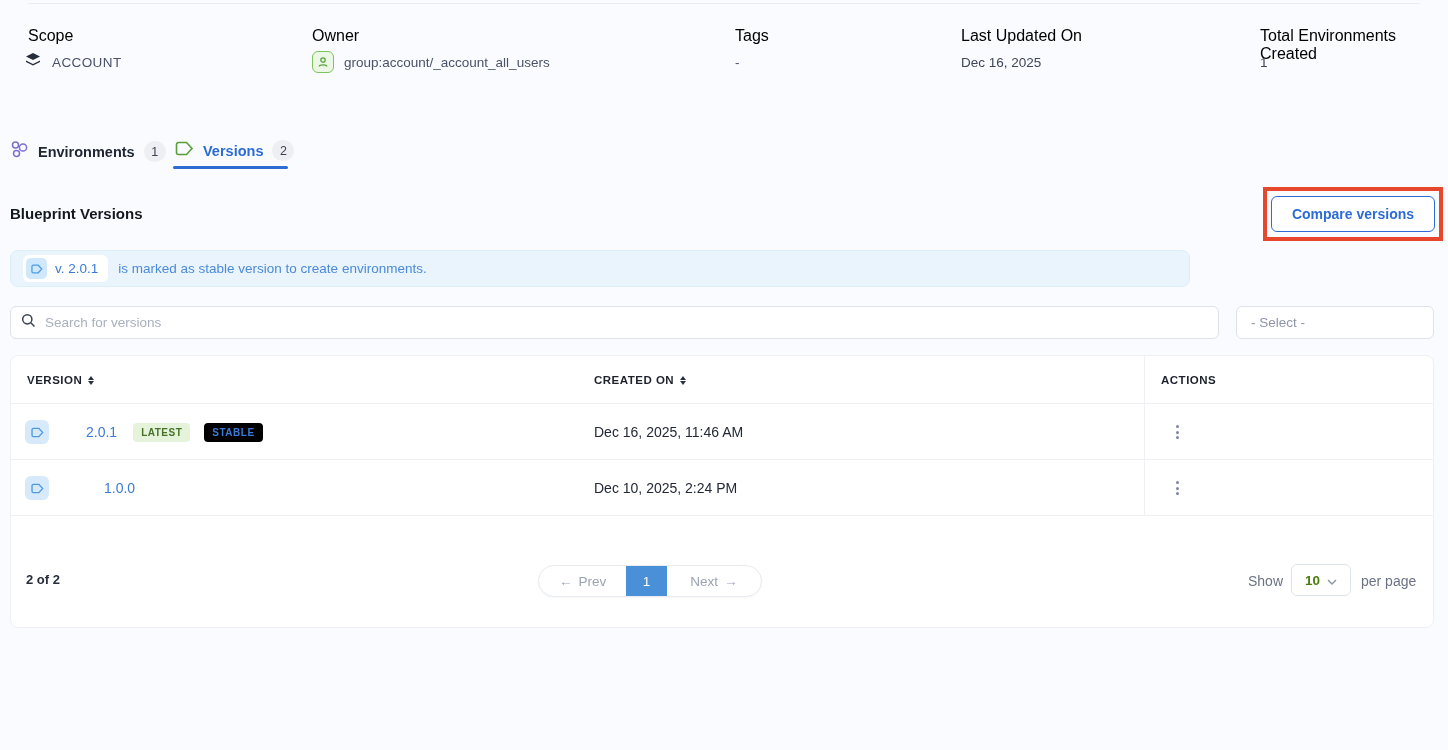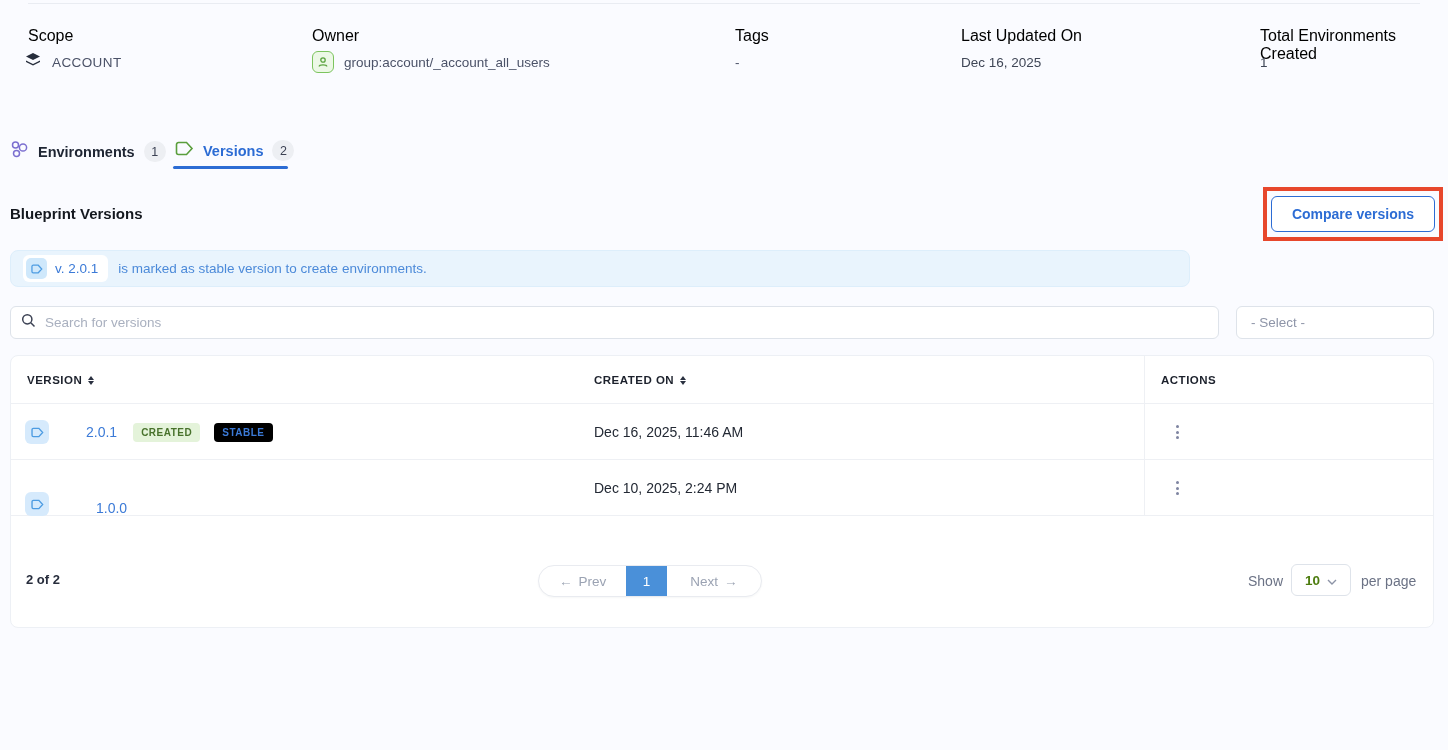--- a/index.html
+++ b/index.html
@@ -194,37 +194,37 @@
   </div>
 
   <div class="abs trow" style="top:48px;">
     <div class="abs cell-flex" style="left:14px; gap:9px;">
       <span class="ver-chip">
         <svg width="13" height="11" viewBox="0 0 19 15" fill="none" stroke="#4d9ce2" stroke-width="2">
             <path d="M1.5 3.5 a2 2 0 0 1 2 -2 H11.5 L17 7.5 L11.5 13.5 H3.5 a2 2 0 0 1 -2 -2 Z"></path>
           </svg>
       </span>
       <span class="ver-link">2.0.1</span>
-      <span class="badge badge-latest" style="margin-left:7px;">CREATED</span>
+      <span class="badge badge-latest" style="margin-left:7px;">LATEST</span>
       <span class="badge badge-stable" style="margin-left:5px;">STABLE</span>
     </div>
     <div class="abs cell-flex" style="left:583px;">
       <span class="date-text">Dec 16, 2025, 11:46 AM</span>
     </div>
     <div class="abs cell-flex" style="left:1154px;">
       <button class="kebab">
           <i></i>
           <i></i>
           <i></i>
         </button>
     </div>
   </div>
 
   <div class="abs trow" style="top:104px;">
-    <div class="abs cell-flex" style="left:14px; gap:19px;align-items:flex-end;">
+    <div class="abs cell-flex" style="left:14px; gap:27px;">
       <span class="ver-chip">
         <svg width="13" height="11" viewBox="0 0 19 15" fill="none" stroke="#4d9ce2" stroke-width="2">
             <path d="M1.5 3.5 a2 2 0 0 1 2 -2 H11.5 L17 7.5 L11.5 13.5 H3.5 a2 2 0 0 1 -2 -2 Z"></path>
           </svg>
       </span>
       <span class="ver-link">1.0.0</span>
     </div>
     <div class="abs cell-flex" style="left:583px;">
       <span class="date-text">Dec 10, 2025, 2:24 PM</span>
     </div>

